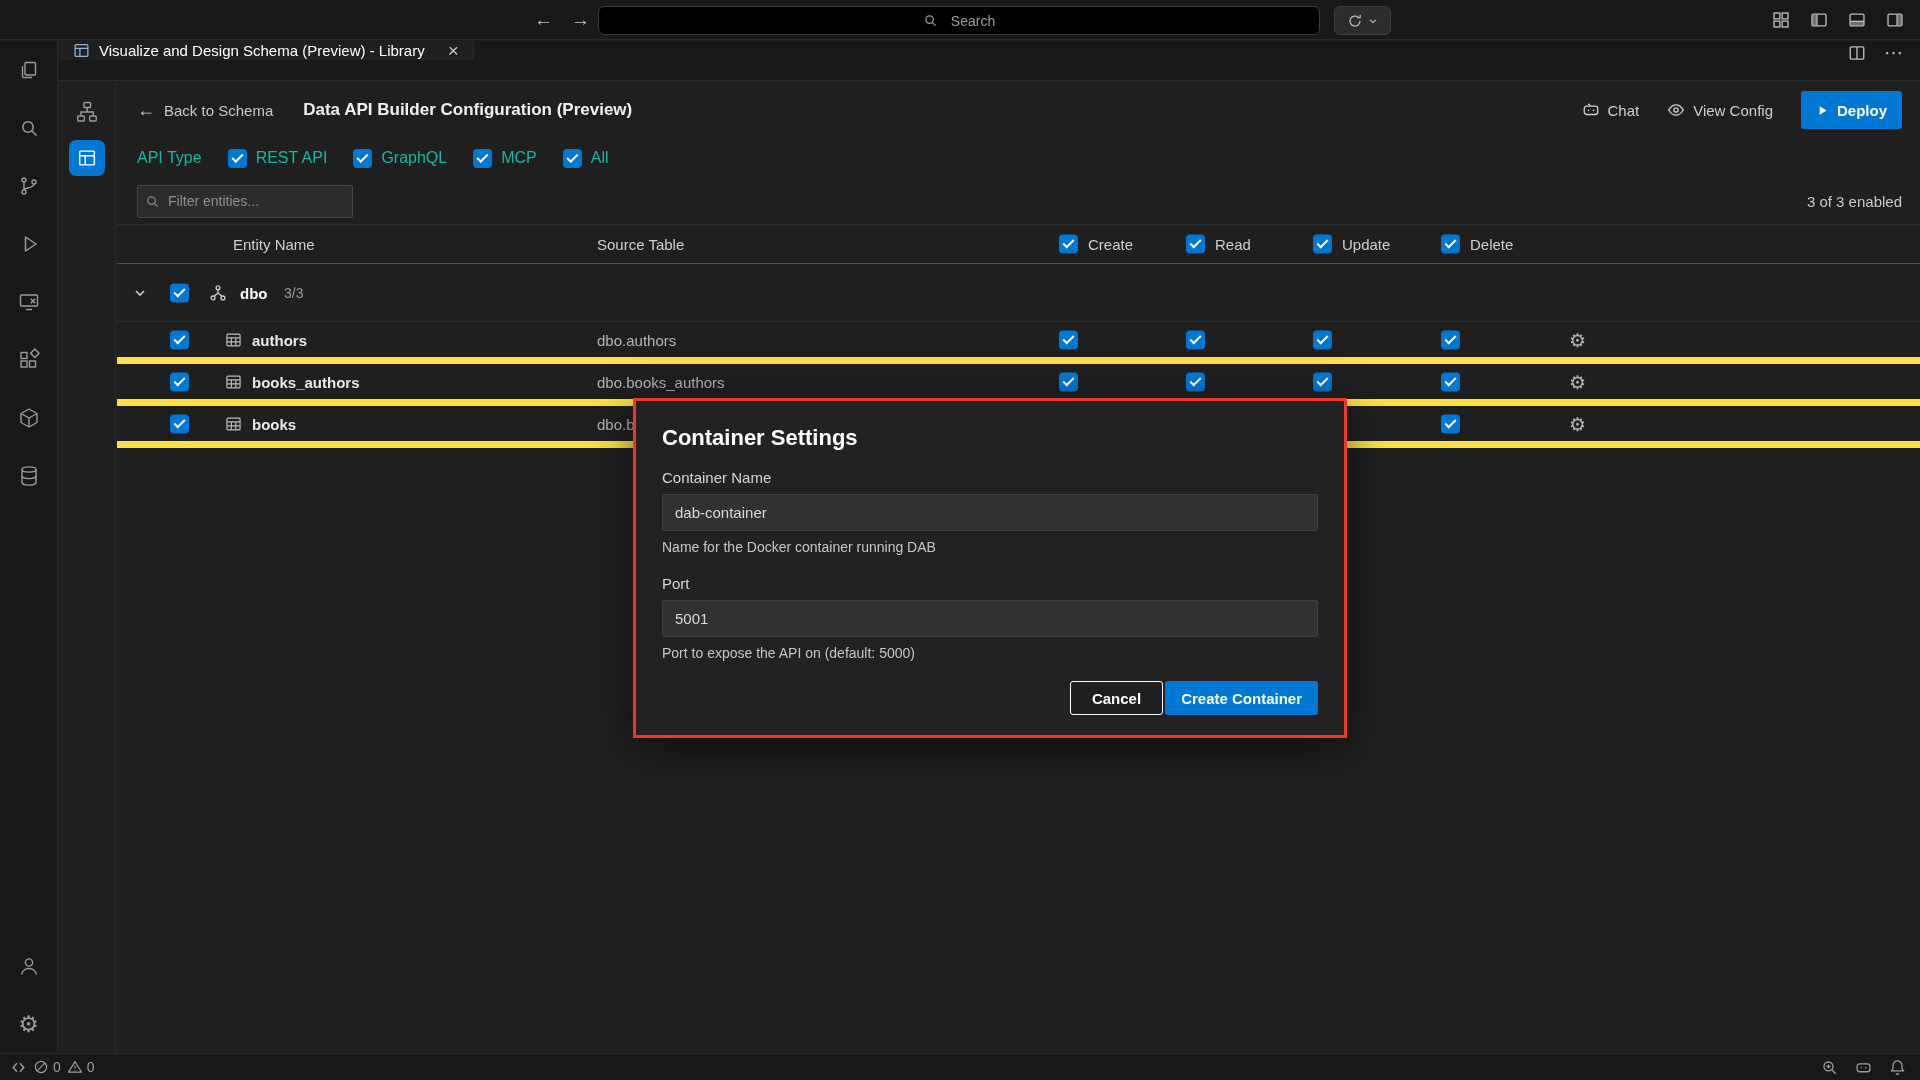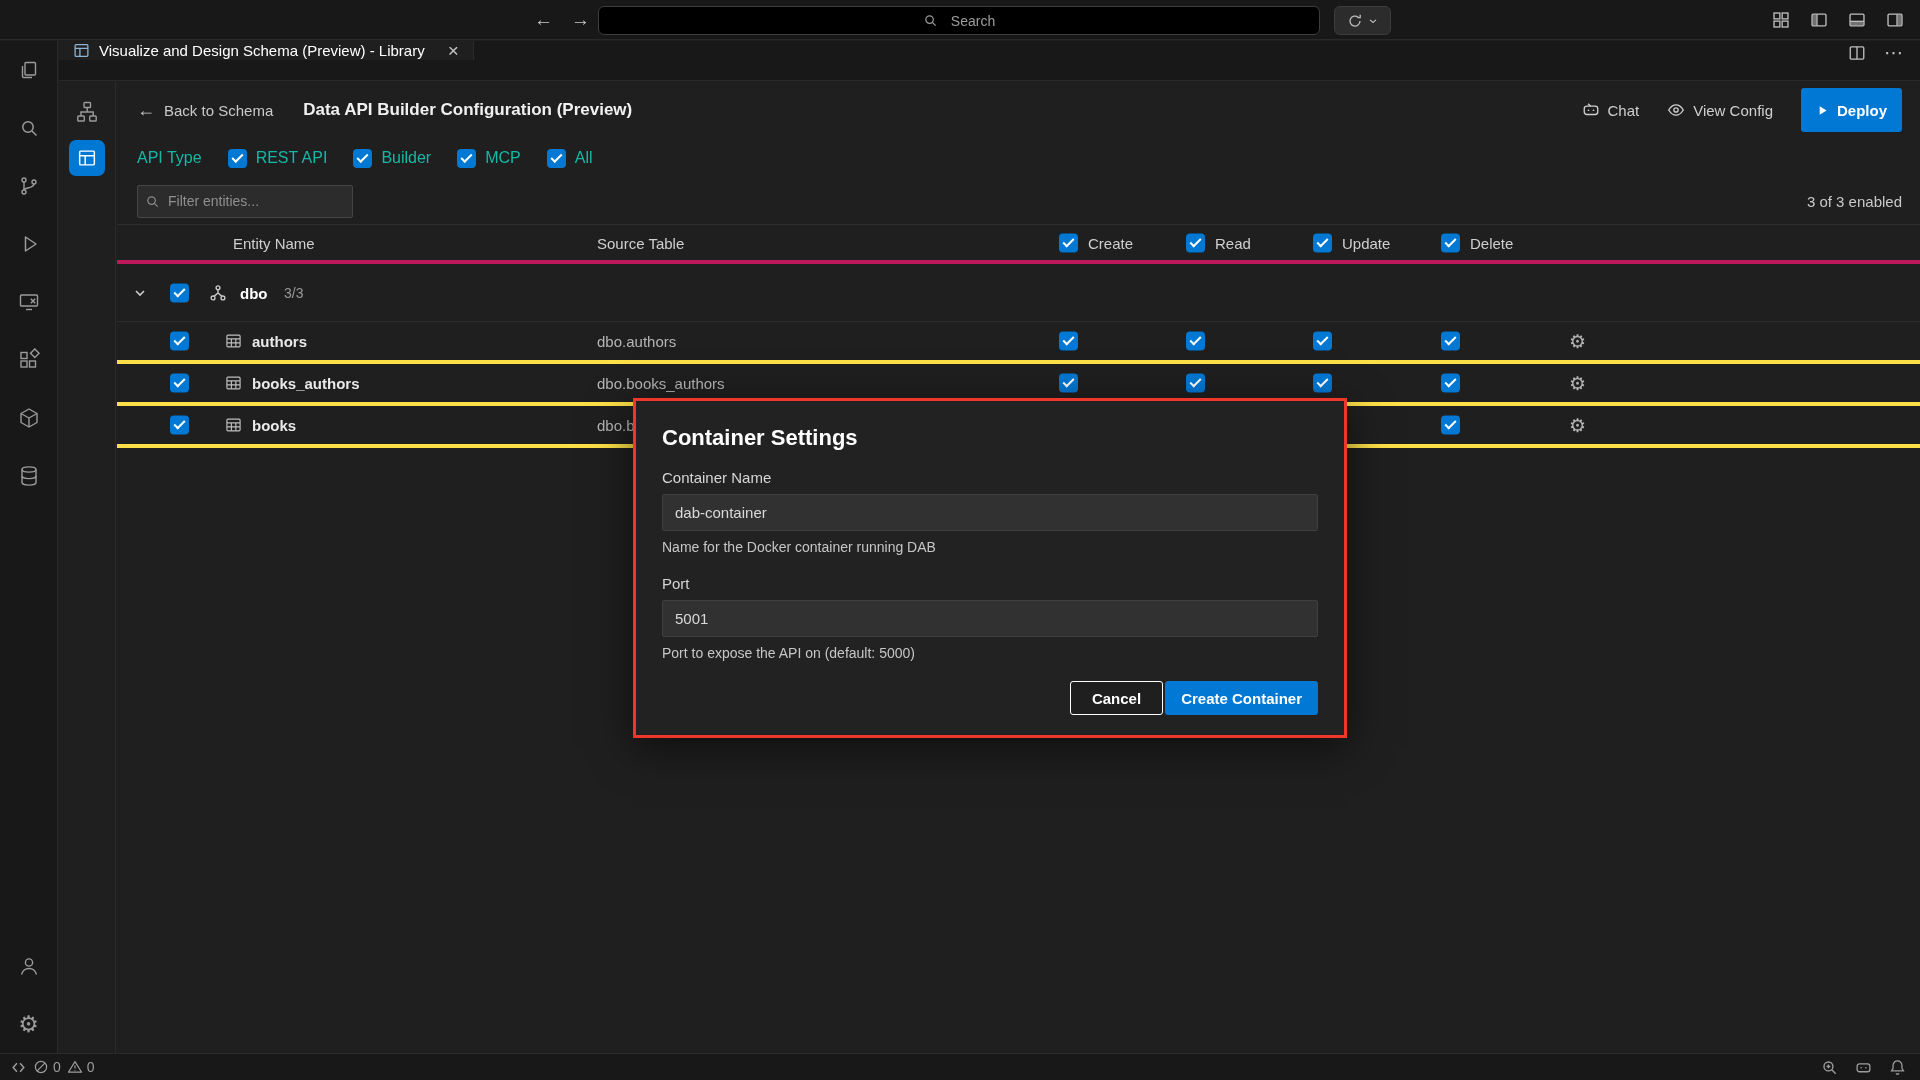--- a/index.html
+++ b/index.html
@@ -36,40 +36,40 @@
 
   
   .main { position:absolute; left:117px; top:82px; right:0; bottom:27px; background:#1f1f1f; }
 
   .page-header { position:relative; height:56px; display:flex; align-items:center; padding:0 18px 0 20px; }
   .back-link { display:flex; align-items:center; gap:9px; color:#c9c9c9; font-size:15px; }
   .back-arrow { font-size:18px; }
   .page-title { margin-left:30px; color:#f0f0f0; font-size:17px; font-weight:700; }
   .header-actions { margin-left:auto; display:flex; align-items:center; gap:28px; }
   .hdr-link { display:flex; align-items:center; gap:8px; color:#cfcfcf; font-size:15px; }
-  .deploy-btn { display:flex; align-items:center; gap:8px; height:44px; padding:8px 15px; background:var(--accent,#0078d4); color:#fff; font-size:15px; font-weight:600; border:none; border-radius:3px; }
+  .deploy-btn { display:flex; align-items:center; gap:8px; height:38px; padding:8px 15px; background:var(--accent,#0078d4); color:#fff; font-size:15px; font-weight:600; border:none; border-radius:3px; }
 
   .api-row { height:40px; display:flex; align-items:center; gap:26px; padding-left:20px; font-size:16px; color:#14b8a6; }
   .api-opt { display:flex; align-items:center; gap:9px;text-align:center; }
 
   .checkbox { width:19px; height:19px; border-radius:4px; background:var(--accent,#0078d4); position:relative; display:inline-block; flex:none; }
   .checkbox::after { content:""; position:absolute; left:4px; top:5px; width:9px; height:4px; border-left:2px solid #fff; border-bottom:2px solid #fff; transform:rotate(-45deg); }
 
   .filter-row { height:46px; display:flex; align-items:center; padding:0 18px 0 20px; }
   .filter-wrap { position:relative; }
   .filter-wrap .f-ic { position:absolute; left:8px; top:9px; color:#8a8a8a; }
   .filter-input { width:216px; height:33px; background:#2c2c2c; border:1px solid #454545; border-radius:2px; color:#cfcfcf; font-size:14px; font-family:inherit; padding:0 8px 0 30px; outline:none; }
   .filter-input::placeholder { color:#8f8f8f; }
   .enabled-summary { margin-left:auto; font-size:15px; color:#c9c9c9; }
 
   
   .t-row { position:relative; }
-  .t-head { height:40px; border-top:1px solid #2d2d2d; border-bottom:4px solid #be185d; font-size:15px; color:#cfcfcf; }
+  .t-head { height:40px; border-top:1px solid #2d2d2d; border-bottom:1px solid #be185d; font-size:15px; color:#cfcfcf; }
   .t-group { height:58px; border-bottom:1px solid #2d2d2d; }
-  .t-entity { height:42px; border-bottom:4px solid #fde047; }
+  .t-entity { height:42px; border-bottom:7px solid #fde047; }
   .abs { position:absolute; top:50%; transform:translateY(-50%); }
   .col-name { left:116px; }
   .col-source { left:480px; color:#b5b5b5; font-size:15px; }
   .col-c1 { left:942px; } .col-c2 { left:1069px; } .col-c3 { left:1196px; } .col-c4 { left:1324px; }
   .crud-col { display:flex; align-items:center; gap:10px; }
   .col-gear { left:1452px; color:#b3b3b3; font-size:19px; }
   .chev { left:15px; color:#cccccc; }
   .row-chk { left:53px; }
   .grp-ic { left:92px; color:#c9c9c9; }
   .grp-name { left:123px; color:#fff; font-weight:700; font-size:15px; }
@@ -304,21 +304,21 @@
     </div>
 
     <div class="api-row">
       <span>API Type</span>
       <span class="api-opt">
         <span class="checkbox"></span>
         <span>REST API</span>
       </span>
       <span class="api-opt">
         <span class="checkbox"></span>
-        <span>Builder</span>
+        <span>GraphQL</span>
       </span>
       <span class="api-opt">
         <span class="checkbox"></span>
         <span>MCP</span>
       </span>
       <span class="api-opt">
         <span class="checkbox"></span>
         <span>All</span>
       </span>
     </div>

